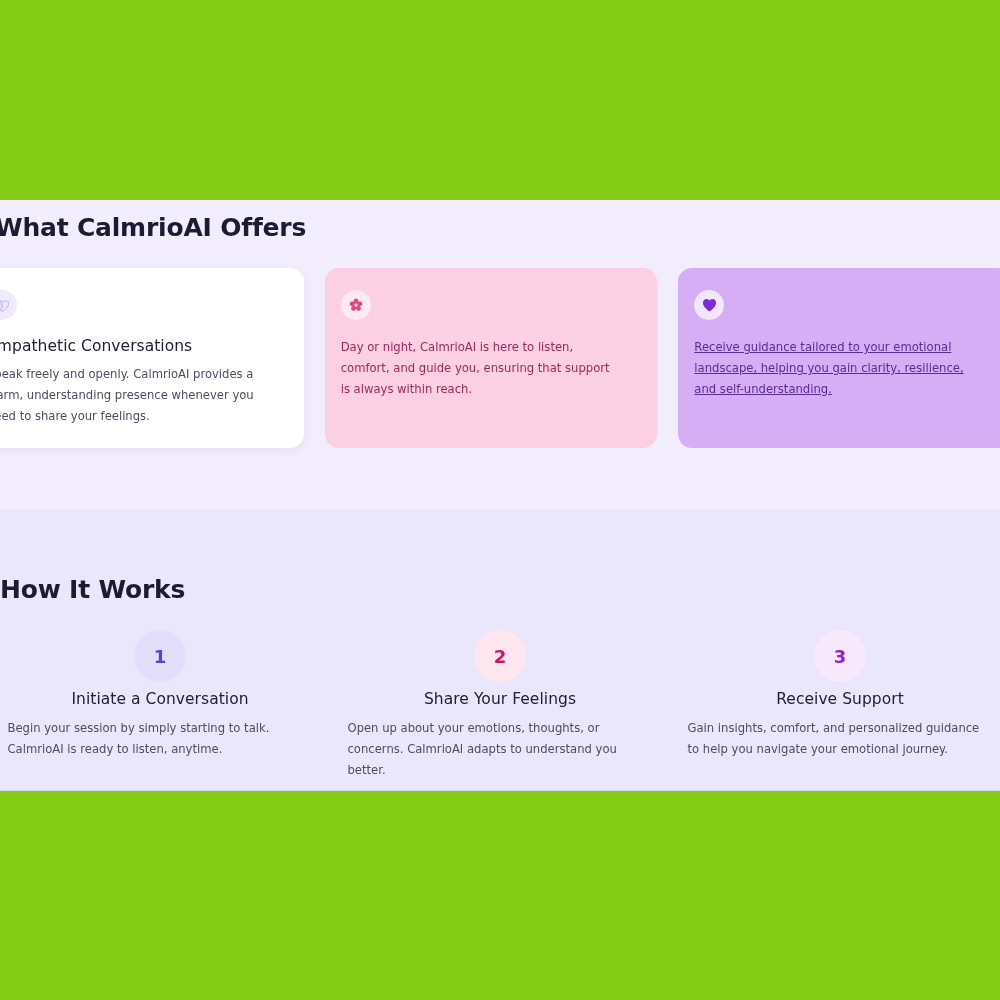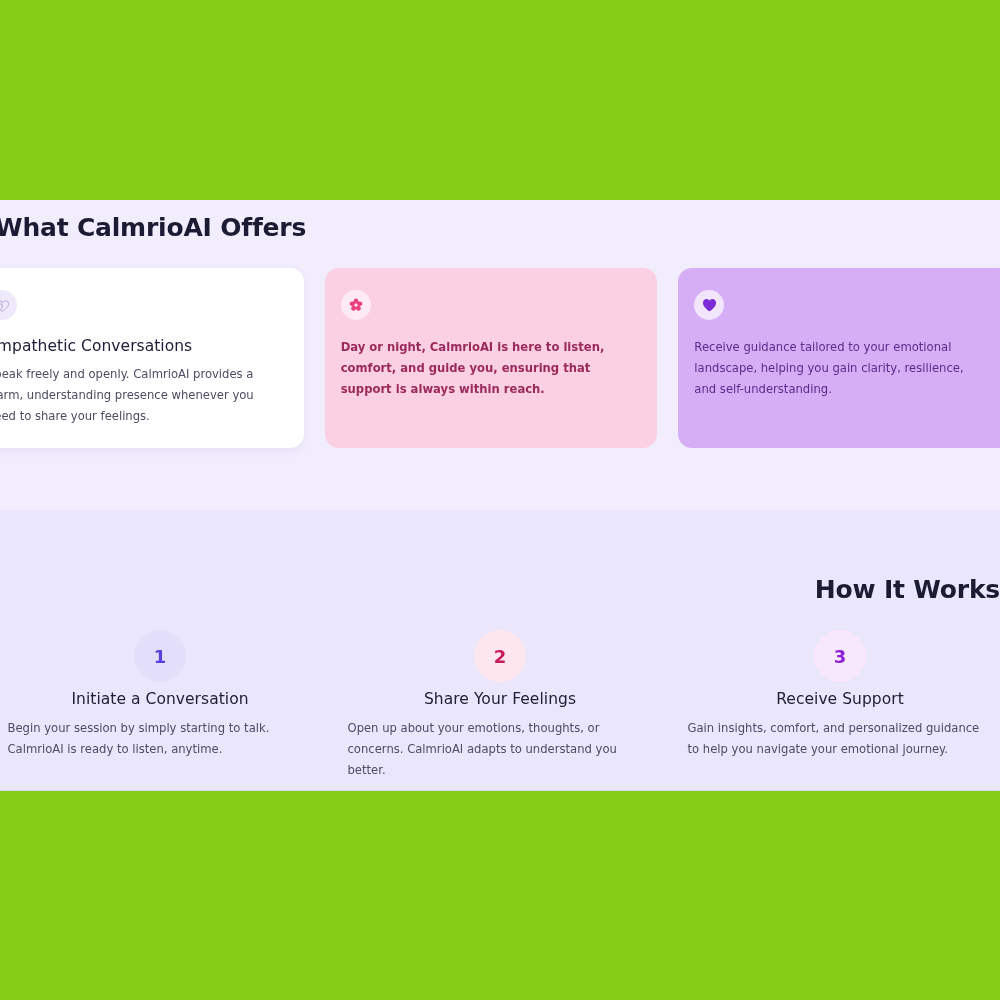--- a/index.html
+++ b/index.html
@@ -96,40 +96,40 @@
   .card-1 .card-title { color: #20203a; }
   .card-2 .card-title { color: #8e1c4f; }
   .card-3 .card-title { color: #5c1f9a; }
 
   .card-desc {
     font-size: 11.6px;
     line-height: 21px;
     max-width: 275px;
   }
   .card-1 .card-desc { color: #4c4c63; }
-  .card-2 .card-desc { color: #9b2a5c; font-weight: bold; }
-  .card-3 .card-desc { color: #5c2b8e; }
+  .card-2 .card-desc { color: #9b2a5c; }
+  .card-3 .card-desc { color: #5c2b8e; text-decoration: underline; }
 
   
   .how-section {
     position: absolute;
     left: 0;
     top: 510px;
     width: 1000px;
     height: 281px;
     background: #eae6fb;
     border-bottom: 1px solid #dcd6f0;
   }
 
   .how-heading {
     position: absolute;
     left: 0;
     top: 575px;
     width: 1000px;
-    text-align: right;
+    text-align: left;
     font-size: 25px;
     font-weight: 700;
     letter-spacing: -0.2px;
     color: #1b1b34;
   }
 
   .steps-row {
     position: absolute;
     left: -10px;
     top: 630px;

